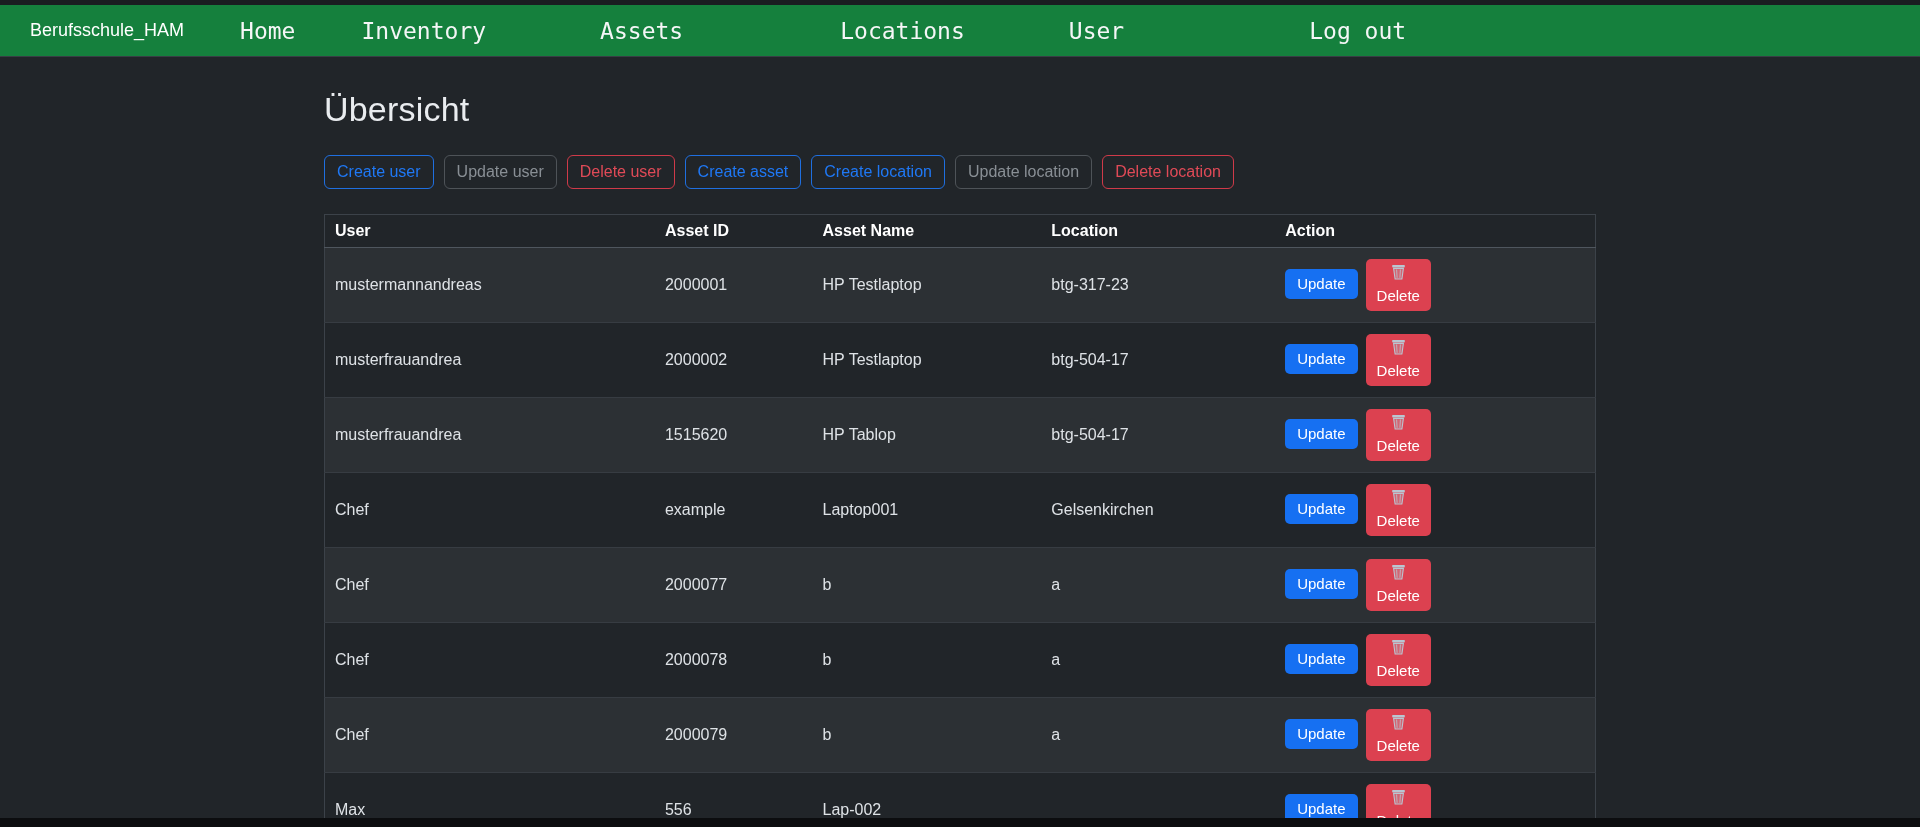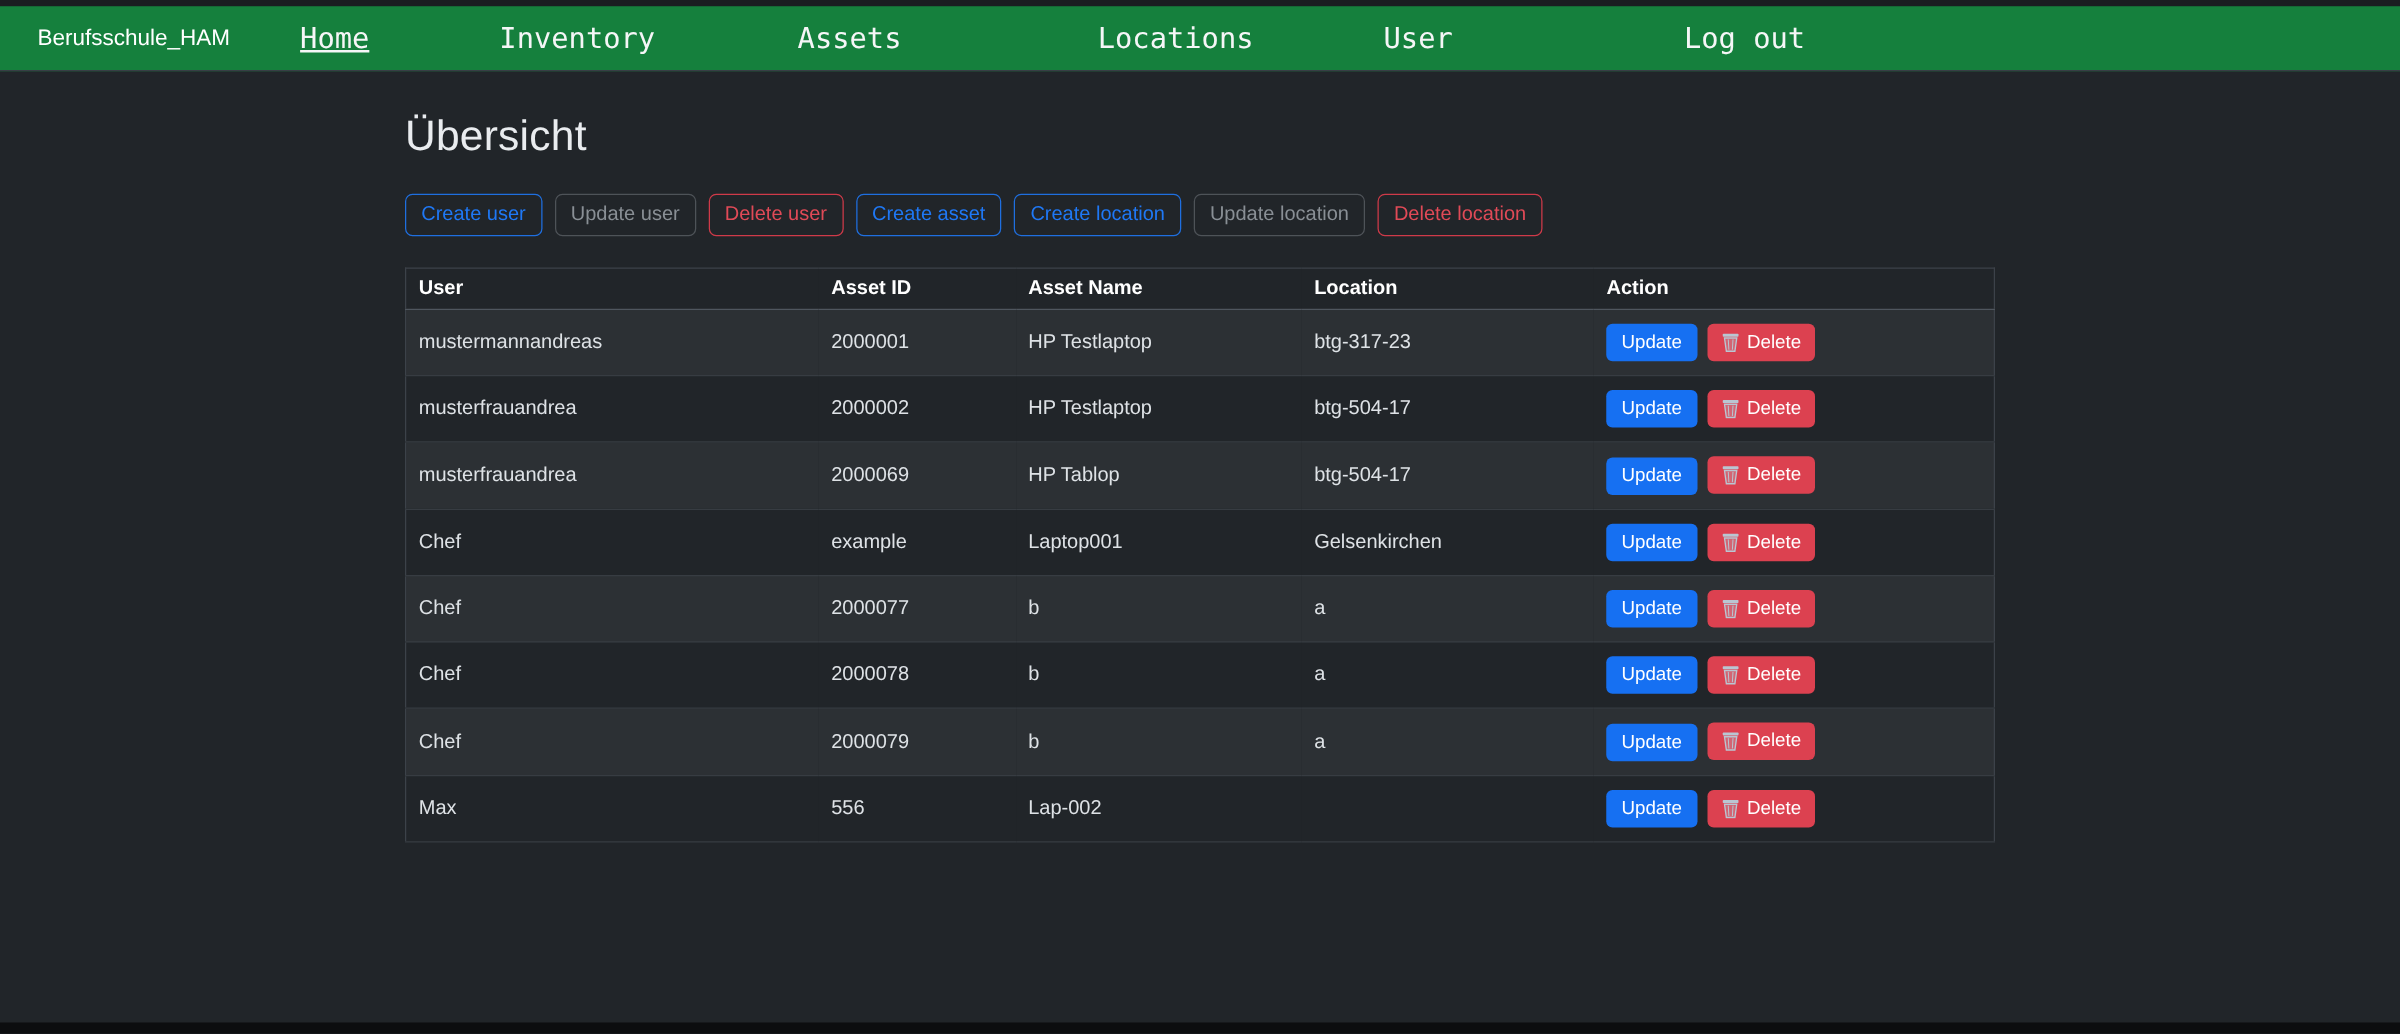--- a/index.html
+++ b/index.html
@@ -25,21 +25,21 @@
   .brand {
     font-size:18px; color:#ffffff; text-decoration:none;
     margin-right:56px; white-space:nowrap; cursor:pointer;
   }
   .nav-menu { display:flex; align-items:center; }
   .nav-link {
     font-family:"DejaVu Sans Mono", monospace;
     font-size:23px; color:#f5f6f7; text-decoration:none;
     white-space:nowrap; cursor:pointer;
   }
-  .nav-link:nth-child(1){ margin-right:104px;text-decoration:underline; }
+  .nav-link:nth-child(1){ margin-right:66px; }
   .nav-link:nth-child(2){ margin-right:114px; }
   .nav-link:nth-child(3){ margin-right:157px; }
   .nav-link:nth-child(4){ margin-right:104px; }
   .nav-link:nth-child(5){ margin-right:185px; }
 
   
   .container { width:1272px; margin:0 auto; }
   .page-title {
     font-size:34px; font-weight:500; color:#e9ecef;
     margin:33px 0 26px 0; letter-spacing:0.2px;
@@ -75,21 +75,21 @@
 
   .btn-update {
     background:#1670f2; color:#ffffff; border:none; border-radius:5px;
     padding:5px 12px; font-size:15px; line-height:20px;
     font-family:"Liberation Sans", sans-serif; cursor:pointer;
   }
   .btn-delete {
     background:#dc4150; color:#ffffff; border:none; border-radius:5px;
     padding:5px 11px; font-size:15px; line-height:20px; margin-left:8px;
     font-family:"Liberation Sans", sans-serif; cursor:pointer;
-    display:inline-flex; align-items:center; gap:6px; vertical-align:middle;
+    display:inline-flex; align-items:center; gap:6px; vertical-align:middle;flex-direction:column;
   }
   .trash-icon { display:inline-flex; align-items:center; }
 </style>
 </head>
 <body>
 
 <div class="top-strip"></div>
 
 <nav class="navbar">
   <a class="brand">Berufsschule_HAM</a>
@@ -163,21 +163,21 @@
                   <path d="M2.6 4.4 L4.1 15 H10.9 L12.4 4.4 Z" fill="rgba(185,198,210,0.28)" stroke="#b9c6d2" stroke-width="1.1"></path>
                   <line x1="5.6" y1="5.5" x2="6.1" y2="13.8" stroke="#b9c6d2" stroke-width="0.8"></line>
                   <line x1="9.4" y1="5.5" x2="8.9" y2="13.8" stroke="#b9c6d2" stroke-width="0.8"></line>
                 </svg>
               </span>
               <span>Delete</span>
             </button></td>
         </tr>
         <tr>
           <td>musterfrauandrea</td>
-          <td>2000069</td>
+          <td>1515620</td>
           <td>HP Tablop</td>
           <td>btg-504-17</td>
           <td><button class="btn-update">Update</button><button class="btn-delete">
               <span class="trash-icon">
                 <svg width="15" height="16" viewBox="0 0 15 16">
                   <rect x="1.2" y="1" width="12.6" height="2.4" rx="0.6" fill="#b9c6d2"></rect>
                   <path d="M2.6 4.4 L4.1 15 H10.9 L12.4 4.4 Z" fill="rgba(185,198,210,0.28)" stroke="#b9c6d2" stroke-width="1.1"></path>
                   <line x1="5.6" y1="5.5" x2="6.1" y2="13.8" stroke="#b9c6d2" stroke-width="0.8"></line>
                   <line x1="9.4" y1="5.5" x2="8.9" y2="13.8" stroke="#b9c6d2" stroke-width="0.8"></line>
                 </svg>

